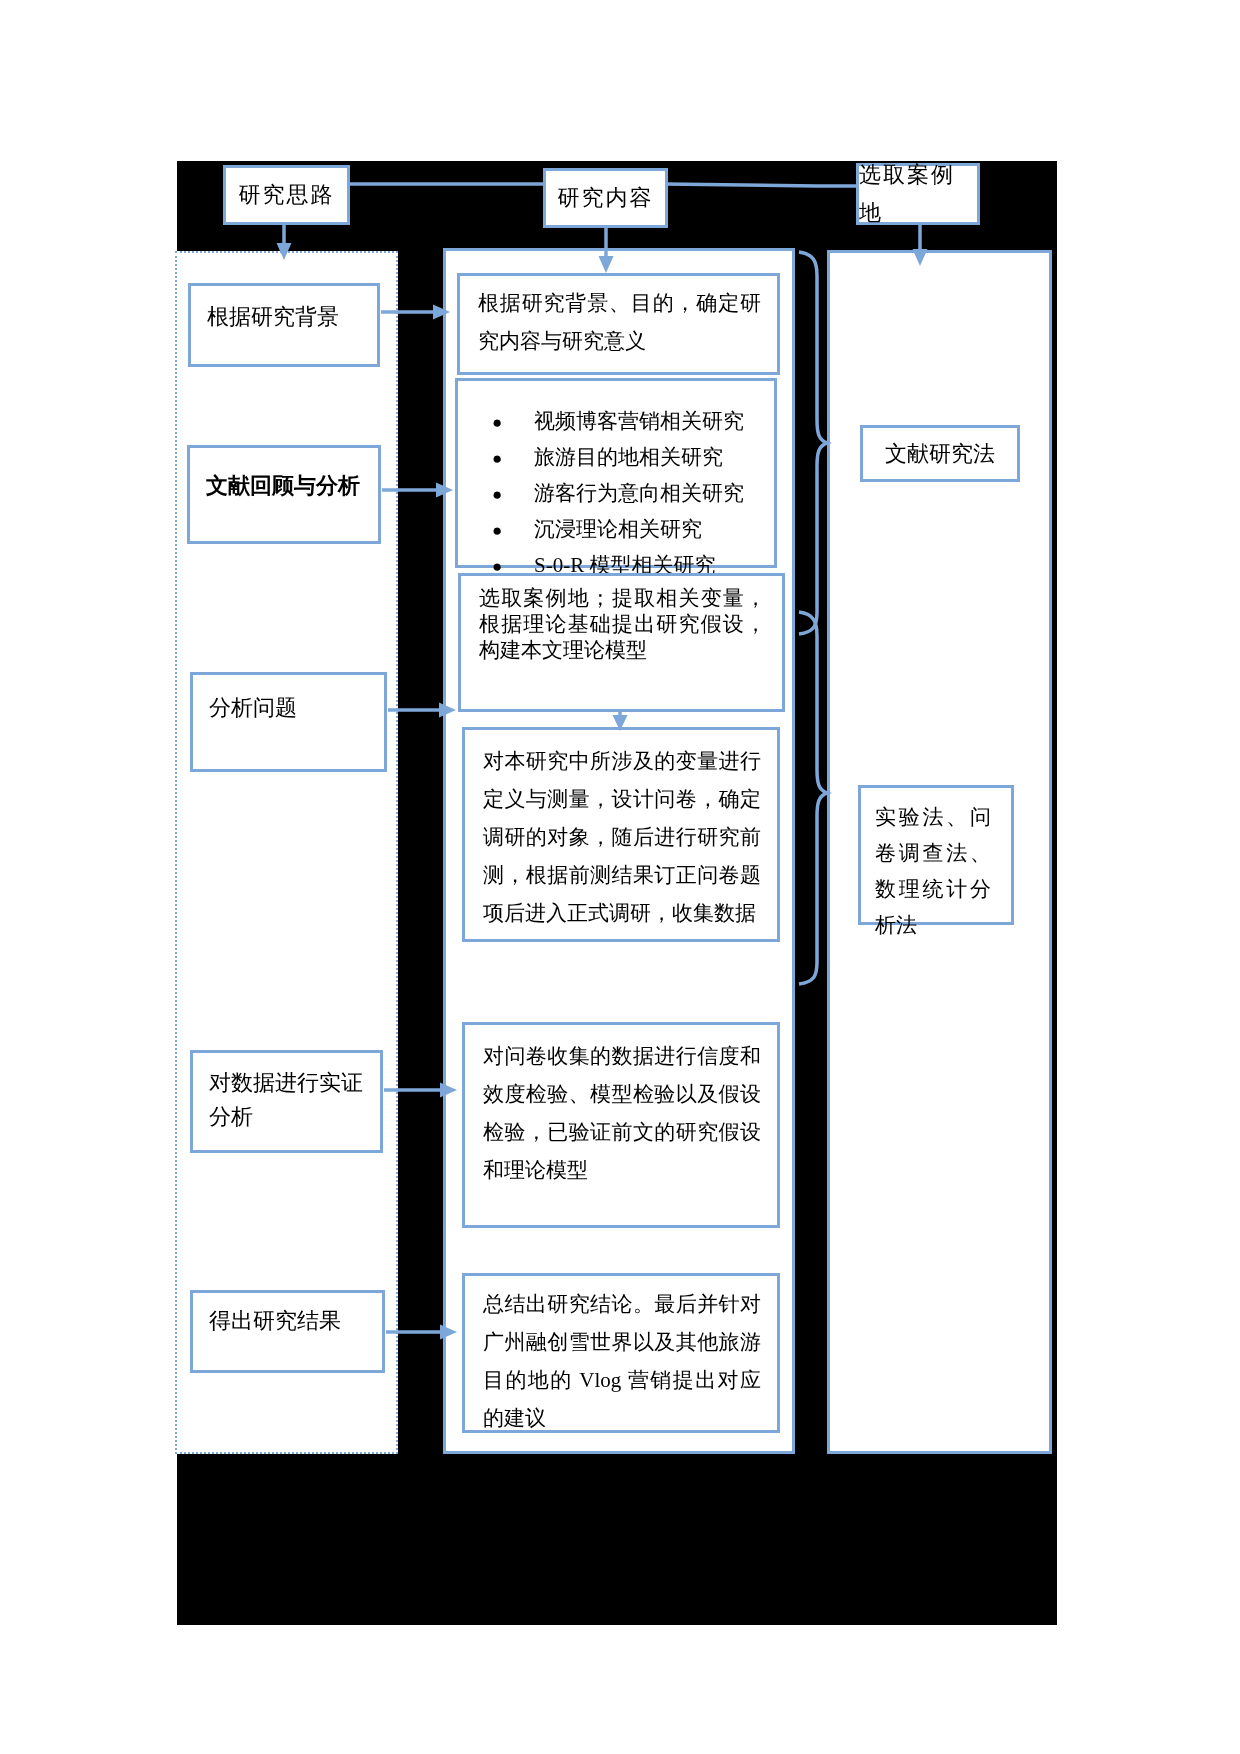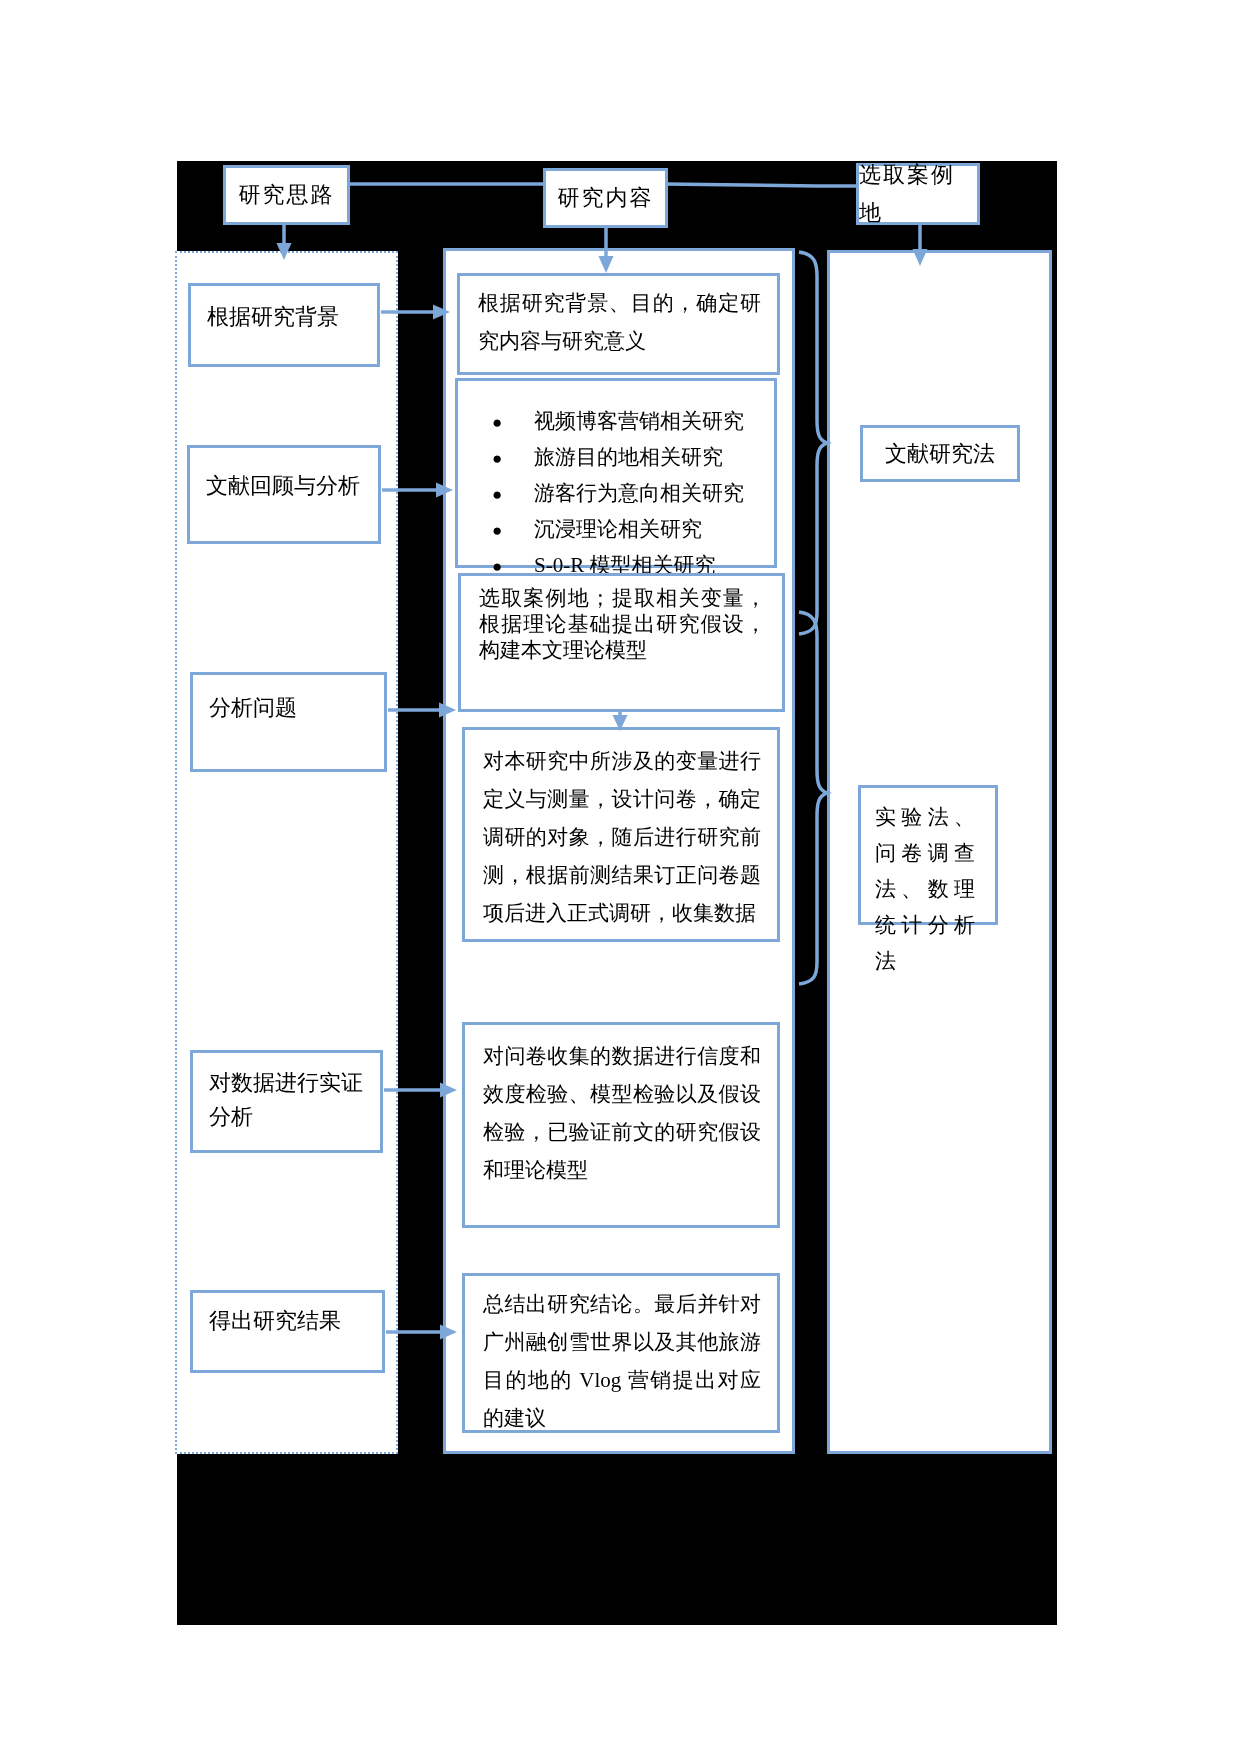--- a/index.html
+++ b/index.html
@@ -32,41 +32,41 @@
   .toplabel{
     display:flex;align-items:center;justify-content:center;
     font-size:22px;letter-spacing:2px;
   }
   #t-approach{left:223px;top:165px;width:127px;height:60px;}
   #t-content{left:543px;top:168px;width:125px;height:60px;}
   #t-method{left:856px;top:163px;width:124px;height:62px;}
 
   .step{font-size:22px;padding:14px 10px 0 16px;line-height:34px;}
   #s1{left:188px;top:283px;width:192px;height:84px;}
-  #s2{left:187px;top:445px;width:194px;height:99px;padding-top:21px;}
+  #s2{left:187px;top:445px;width:194px;height:99px;padding-top:21px;font-weight:bold;}
   #s3{left:190px;top:672px;width:197px;height:100px;padding-top:16px;}
   #s4{left:190px;top:1050px;width:193px;height:103px;padding-top:13px;}
   #s5{left:190px;top:1290px;width:195px;height:83px;padding-top:11px;}
 
   .mtext{padding:8px 16px 0 18px;text-align:justify;}
   #m1{left:457px;top:273px;width:323px;height:102px;}
   #m2{left:455px;top:378px;width:322px;height:190px;padding:22px 8px 0 8px;}
   .bullet-item{
     height:36px;line-height:36px;
     padding-left:26px;font-size:21px;
     white-space:nowrap;
   }
   .bullet-dot{display:inline-block;width:42px;font-size:17px;}
   #m3{left:458px;top:573px;width:327px;height:139px;padding-top:9px;line-height:26px;}
   #m4{left:462px;top:727px;width:318px;height:215px;padding-top:12px;}
   #m5{left:462px;top:1022px;width:318px;height:206px;padding-top:12px;}
   #m6{left:462px;top:1273px;width:318px;height:160px;padding-top:9px;}
 
   #r1{left:860px;top:417px;width:160px;height:57px;display:flex;align-items:center;justify-content:center;font-size:22px;margin-top:8px;}
-  #r2{left:858px;top:785px;width:140px;height:140px;padding:11px 20px 0 14px;line-height:36px;text-align:justify;}
+  #r2{left:858px;top:785px;width:156px;height:140px;padding:11px 20px 0 14px;line-height:36px;text-align:justify;}
 
   #connectors{left:0;top:0;width:1240px;height:1754px;pointer-events:none;z-index:40;}
 </style>
 </head>
 <body>
 
 <div id="page">
 
   <div id="canvas" class="abs"></div>
 

